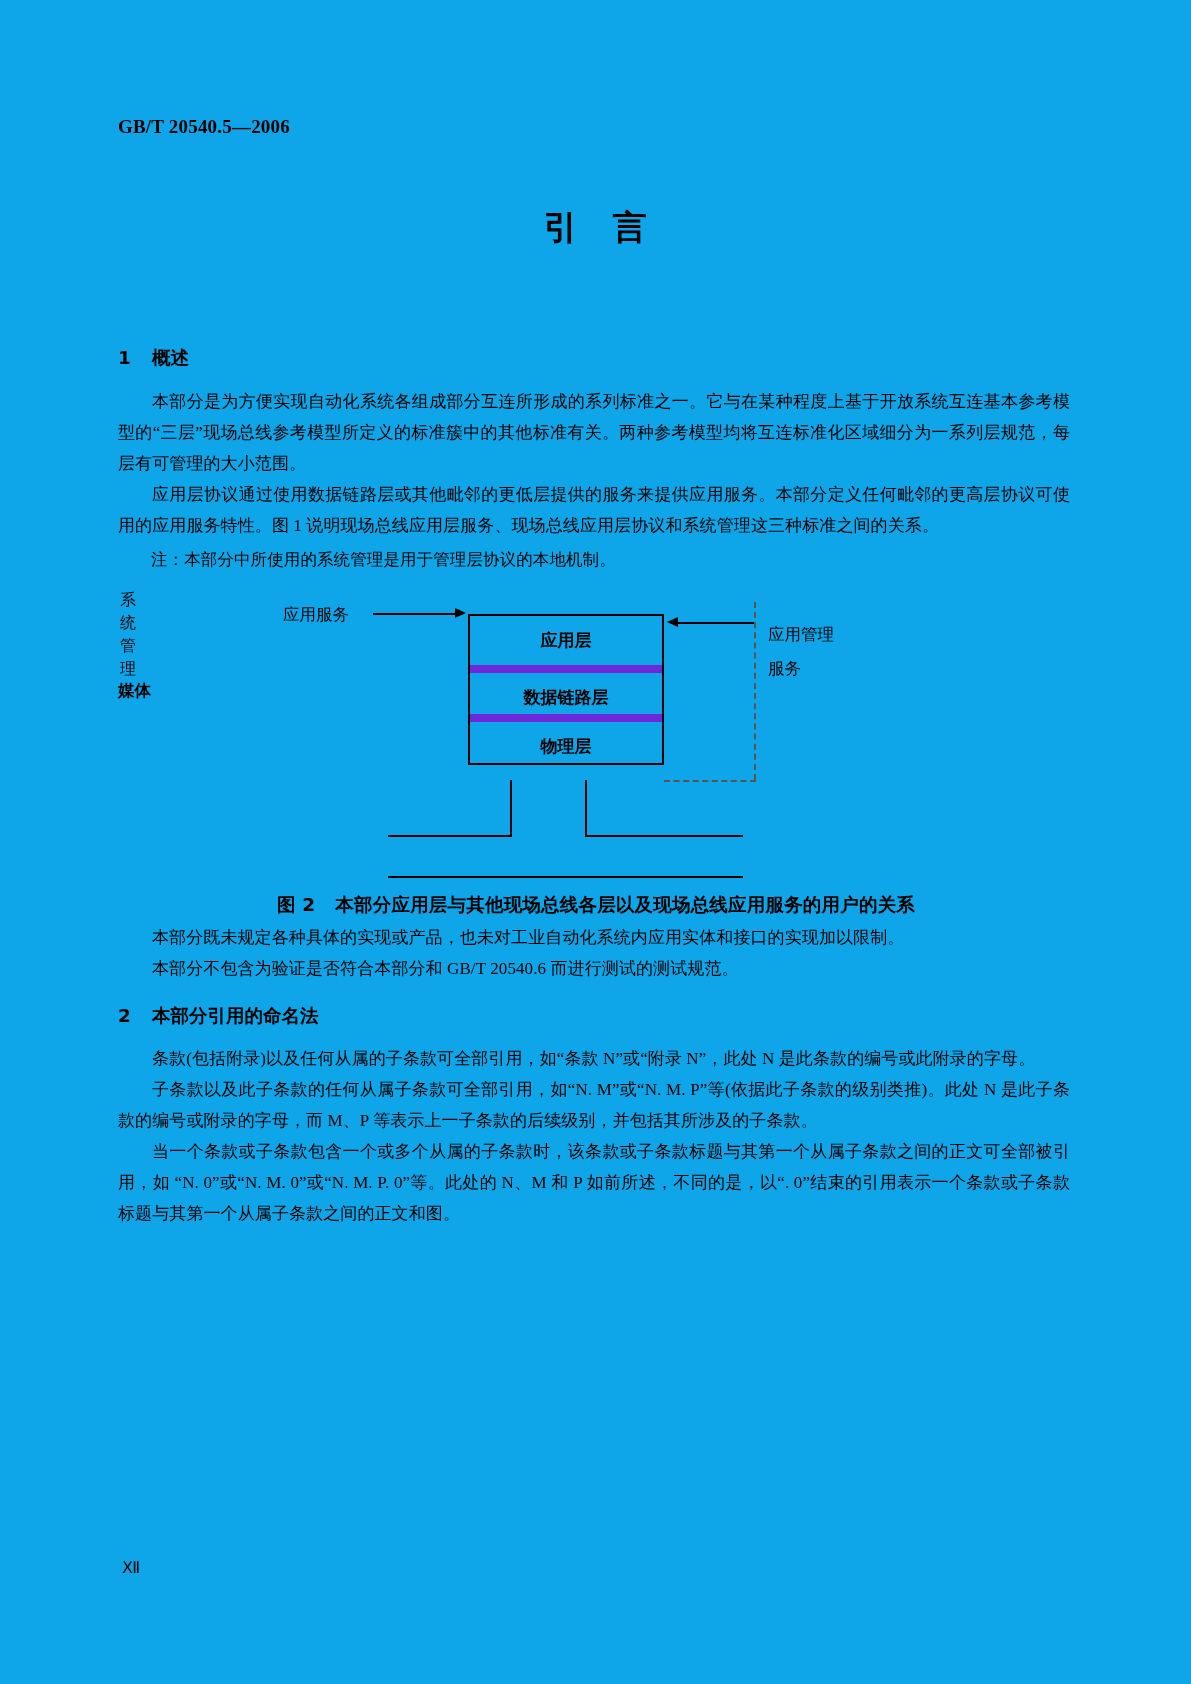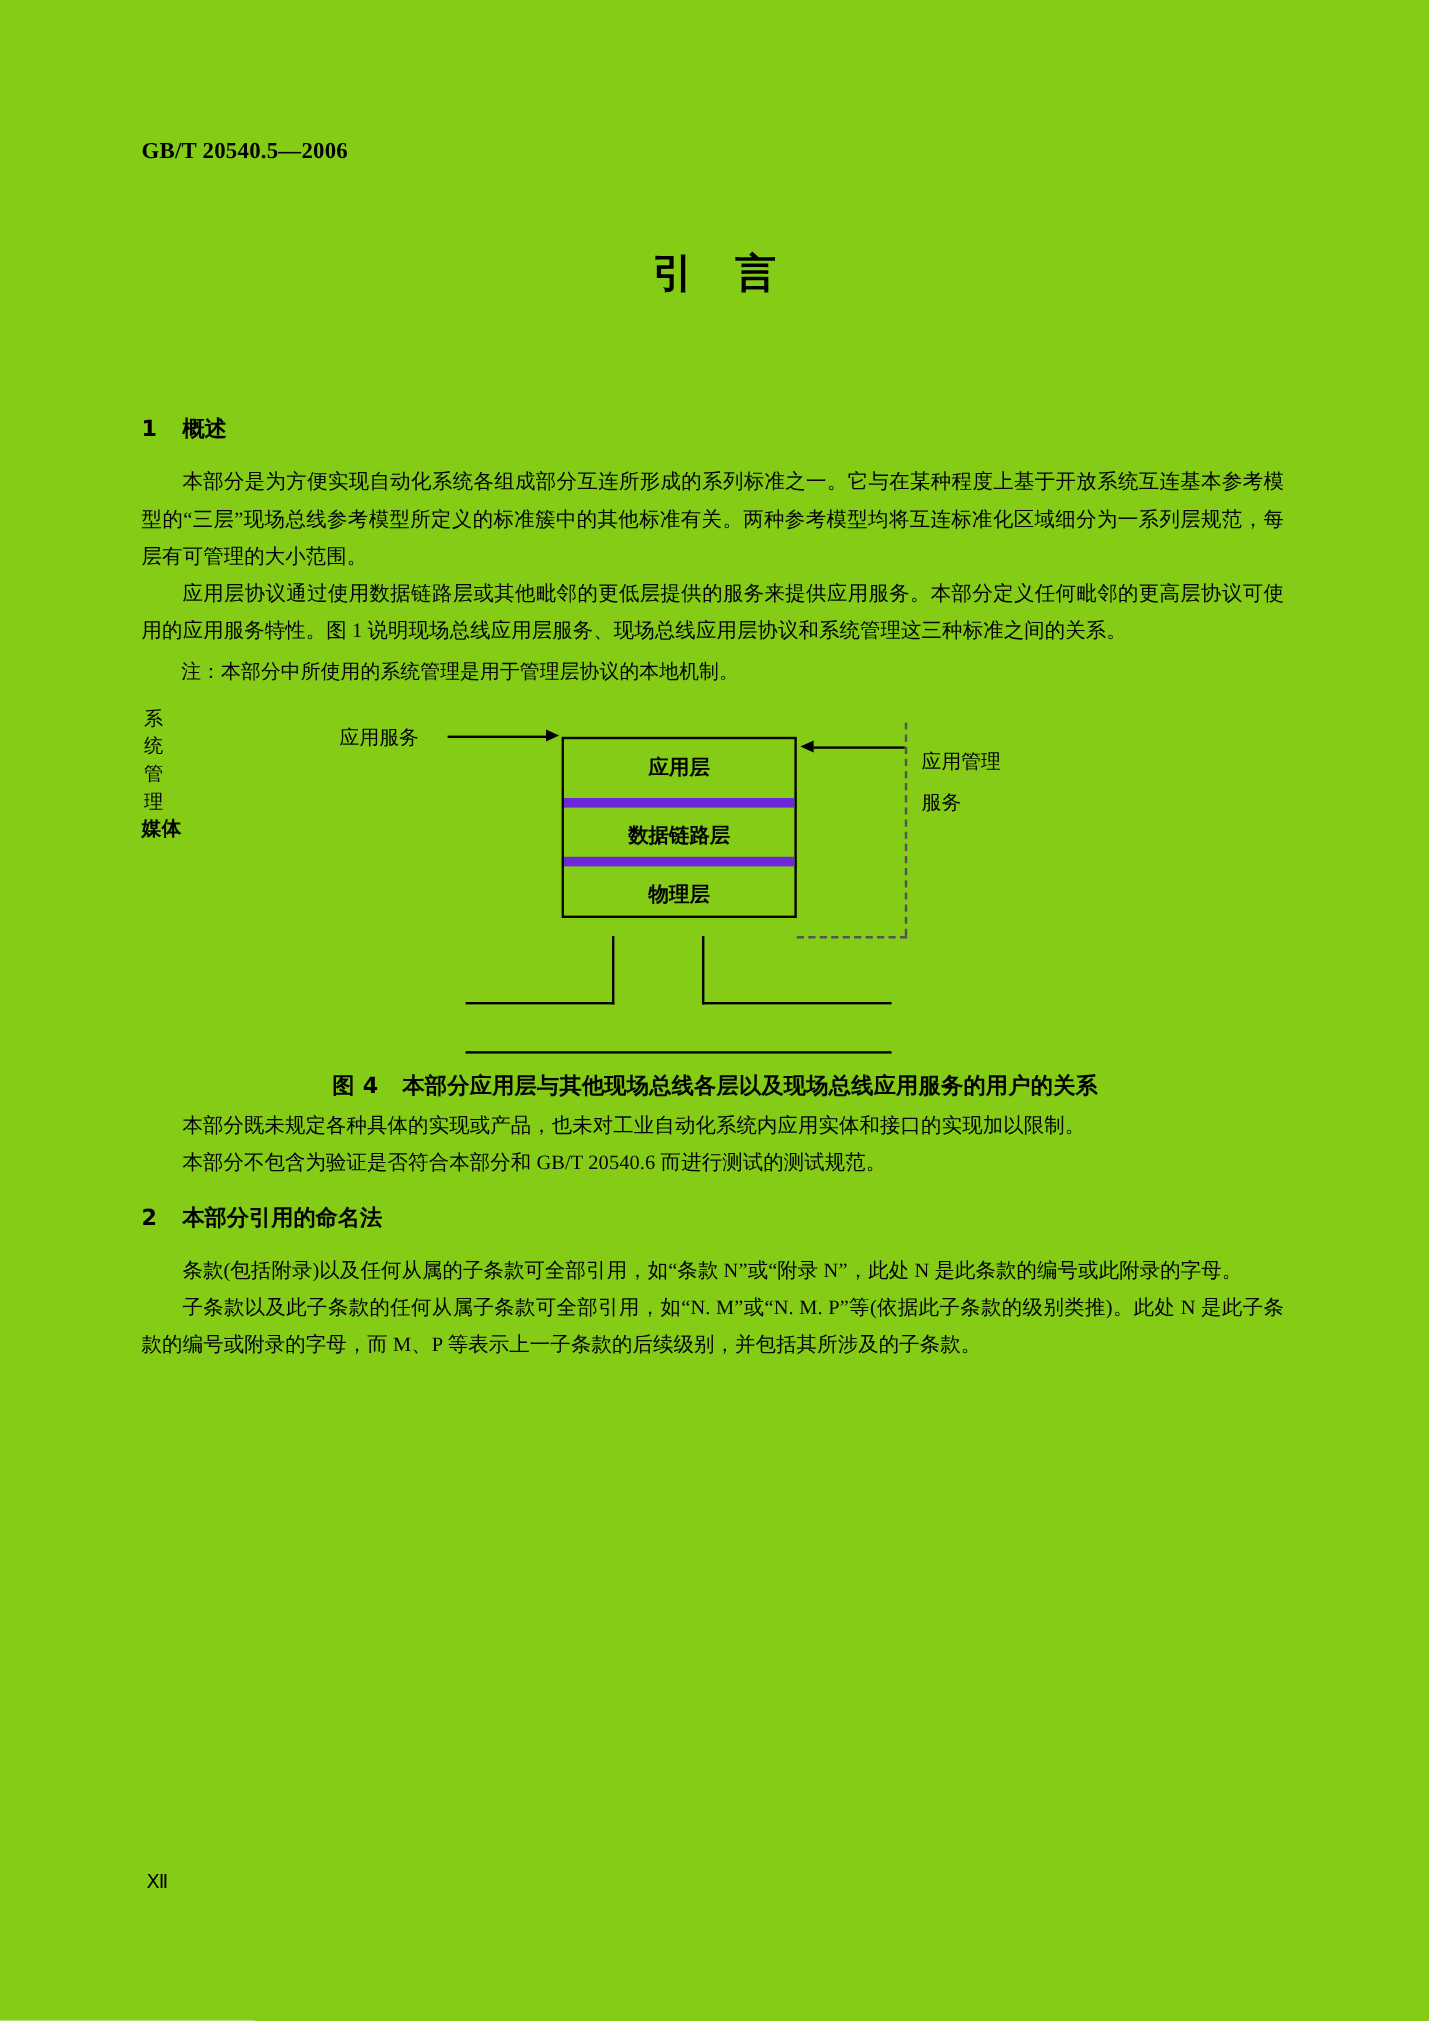--- a/index.html
+++ b/index.html
@@ -8,21 +8,21 @@
     background: #ffffff;
   }
   body {
     font-family: "Liberation Serif", "DejaVu Serif", serif;
     color: #000000;
   }
   .page {
     position: relative;
     width: 1191px;
     height: 1684px;
-    background: #84cc16;
+    background: #0ea5e9;
     overflow: hidden;
     box-sizing: border-box;
   }
 
   
   .running-header {
     position: absolute;
     left: 118px;
     top: 116px;
     font-size: 19px;
@@ -268,32 +268,33 @@
         <div class="bus-line" style="left:270px; top:247px; width:124px;"></div>
         <div class="bus-line" style="left:467px; top:247px; width:158px;"></div>
 
         <div class="lbl-media">媒体</div>
 
         <div class="bus-line" style="left:270px; top:288px; width:355px;"></div>
       </div>
     </div>
 
     <div class="fig-caption">
-      <span>图 4</span>&nbsp;&nbsp;&nbsp;<span>本部分应用层与其他现场总线各层以及现场总线应用服务的用户的关系</span>
+      <span>图 2</span>&nbsp;&nbsp;&nbsp;<span>本部分应用层与其他现场总线各层以及现场总线应用服务的用户的关系</span>
     </div>
 
     <p class="body">本部分既未规定各种具体的实现或产品，也未对工业自动化系统内应用实体和接口的实现加以限制。</p>
     <p class="body">本部分不包含为验证是否符合本部分和 GB/T 20540.6 而进行测试的测试规范。</p>
 
     <div class="gap-m"></div>
 
     <h2 class="section">
       <span class="num">2</span><span>本部分引用的命名法</span>
     </h2>
 
     <p class="body">条款(包括附录)以及任何从属的子条款可全部引用，如“条款 N”或“附录 N”，此处 N 是此条款的编号或此附录的字母。</p>
     <p class="body">子条款以及此子条款的任何从属子条款可全部引用，如“N. M”或“N. M. P”等(依据此子条款的级别类推)。此处 N 是此子条款的编号或附录的字母，而 M、P 等表示上一子条款的后续级别，并包括其所涉及的子条款。</p>
+    <p class="body">当一个条款或子条款包含一个或多个从属的子条款时，该条款或子条款标题与其第一个从属子条款之间的正文可全部被引用，如 “N. 0”或“N. M. 0”或“N. M. P. 0”等。此处的 N、M 和 P 如前所述，不同的是，以“. 0”结束的引用表示一个条款或子条款标题与其第一个从属子条款之间的正文和图。</p>
 
   </div>
 
   <div class="page-number">Ⅻ</div>
 
 </div>
 
 </body></html>

